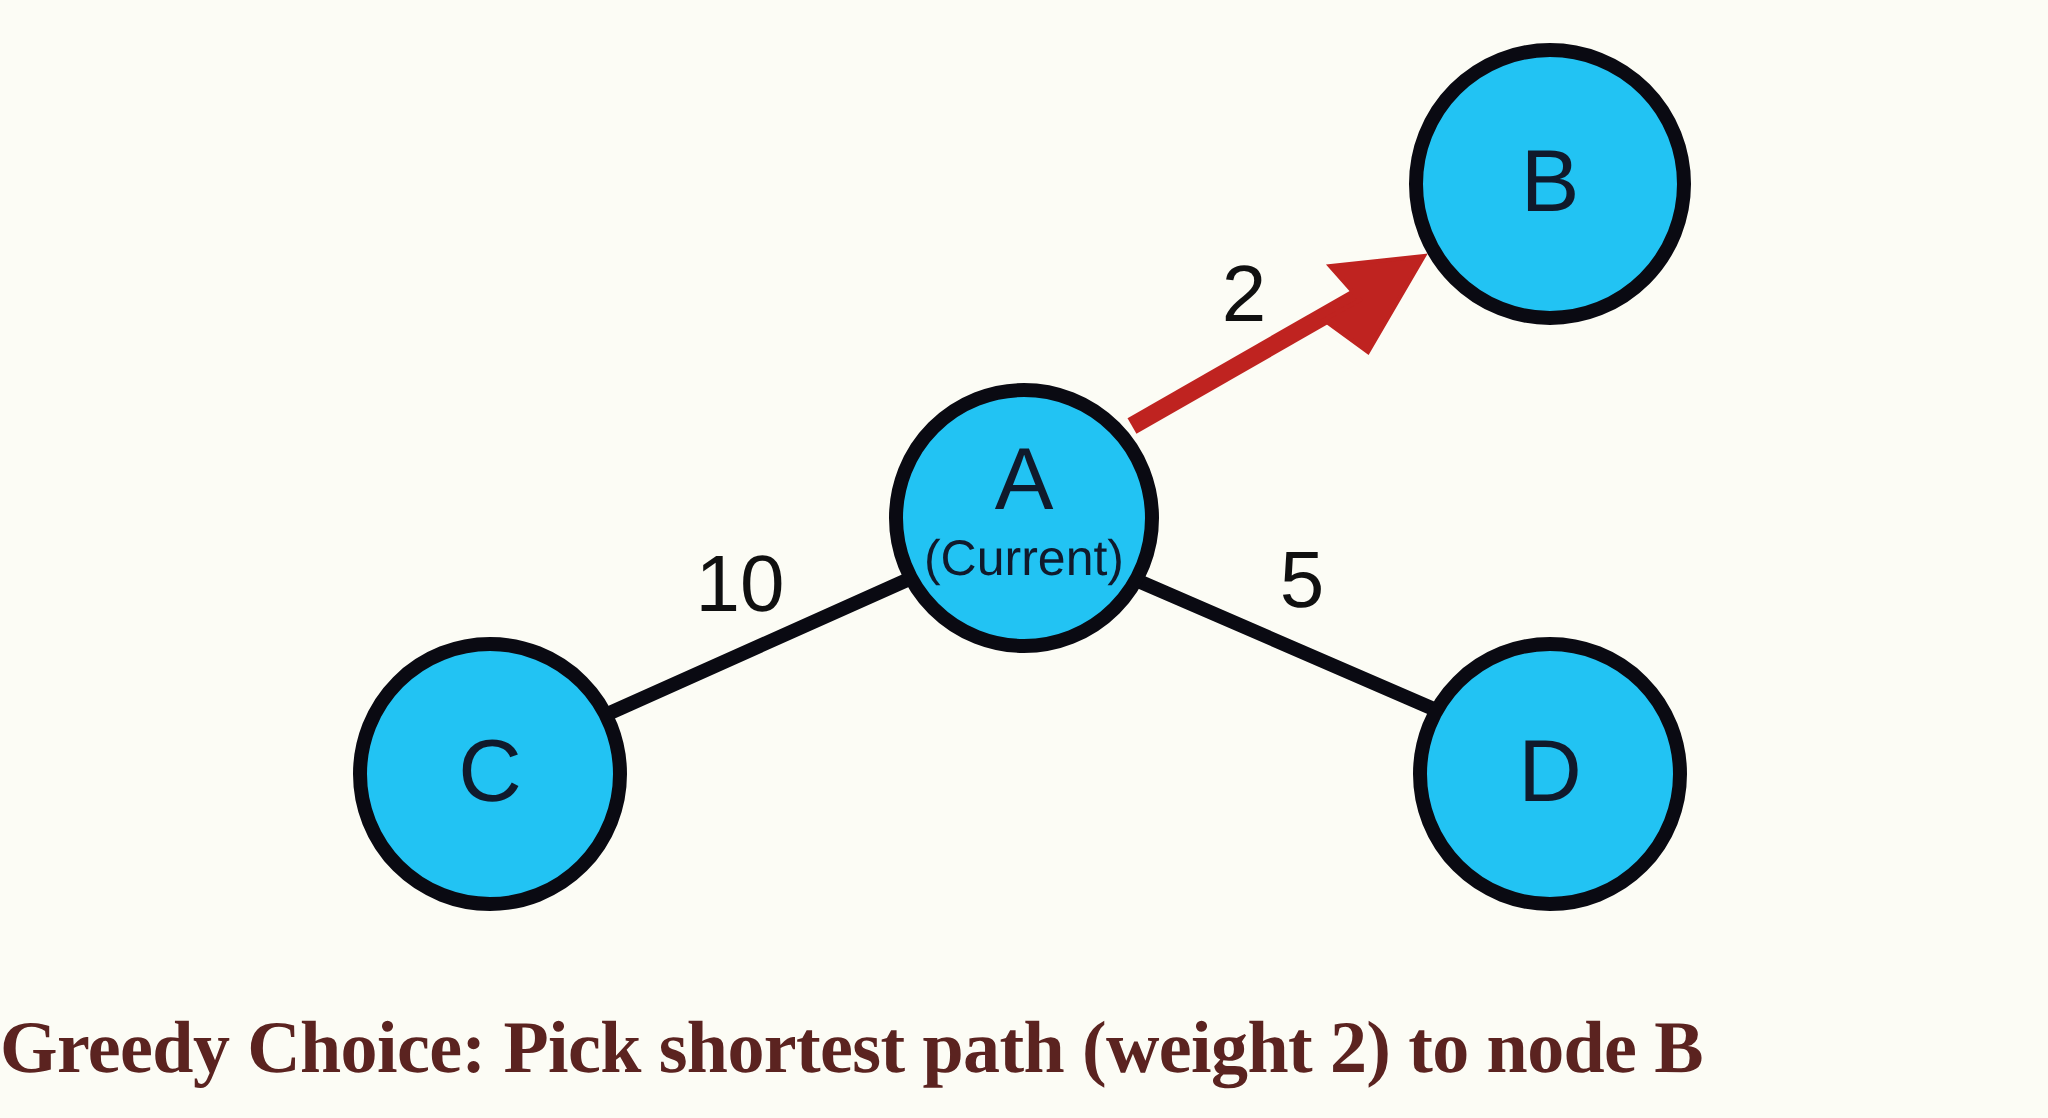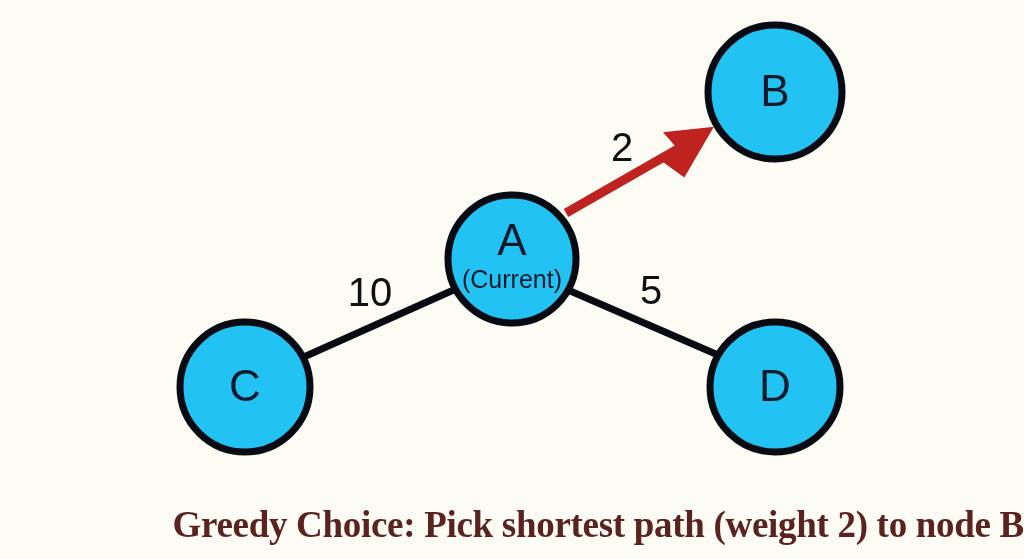--- a/index.html
+++ b/index.html
@@ -69,28 +69,27 @@
     font-size: 40px;
     fill: #101010;
     text-anchor: middle;
     dominant-baseline: middle;
   }
   #caption {
     position: absolute;
     left: 0;
     right: 0;
     top: 503px;
-    text-align: right;
+    text-align: left;
     font-family: "Liberation Serif", serif;
     font-size: 37px;
     font-weight: 700;
     color: #5b2320;
     letter-spacing: -0.3px;
     white-space: nowrap;
-    padding-left: 12px;
   }
 </style>
 </head>
 <body>
 
 <div id="stage">
 
   <svg id="graph-svg" viewBox="0 0 1024 559">
 
     <g>

